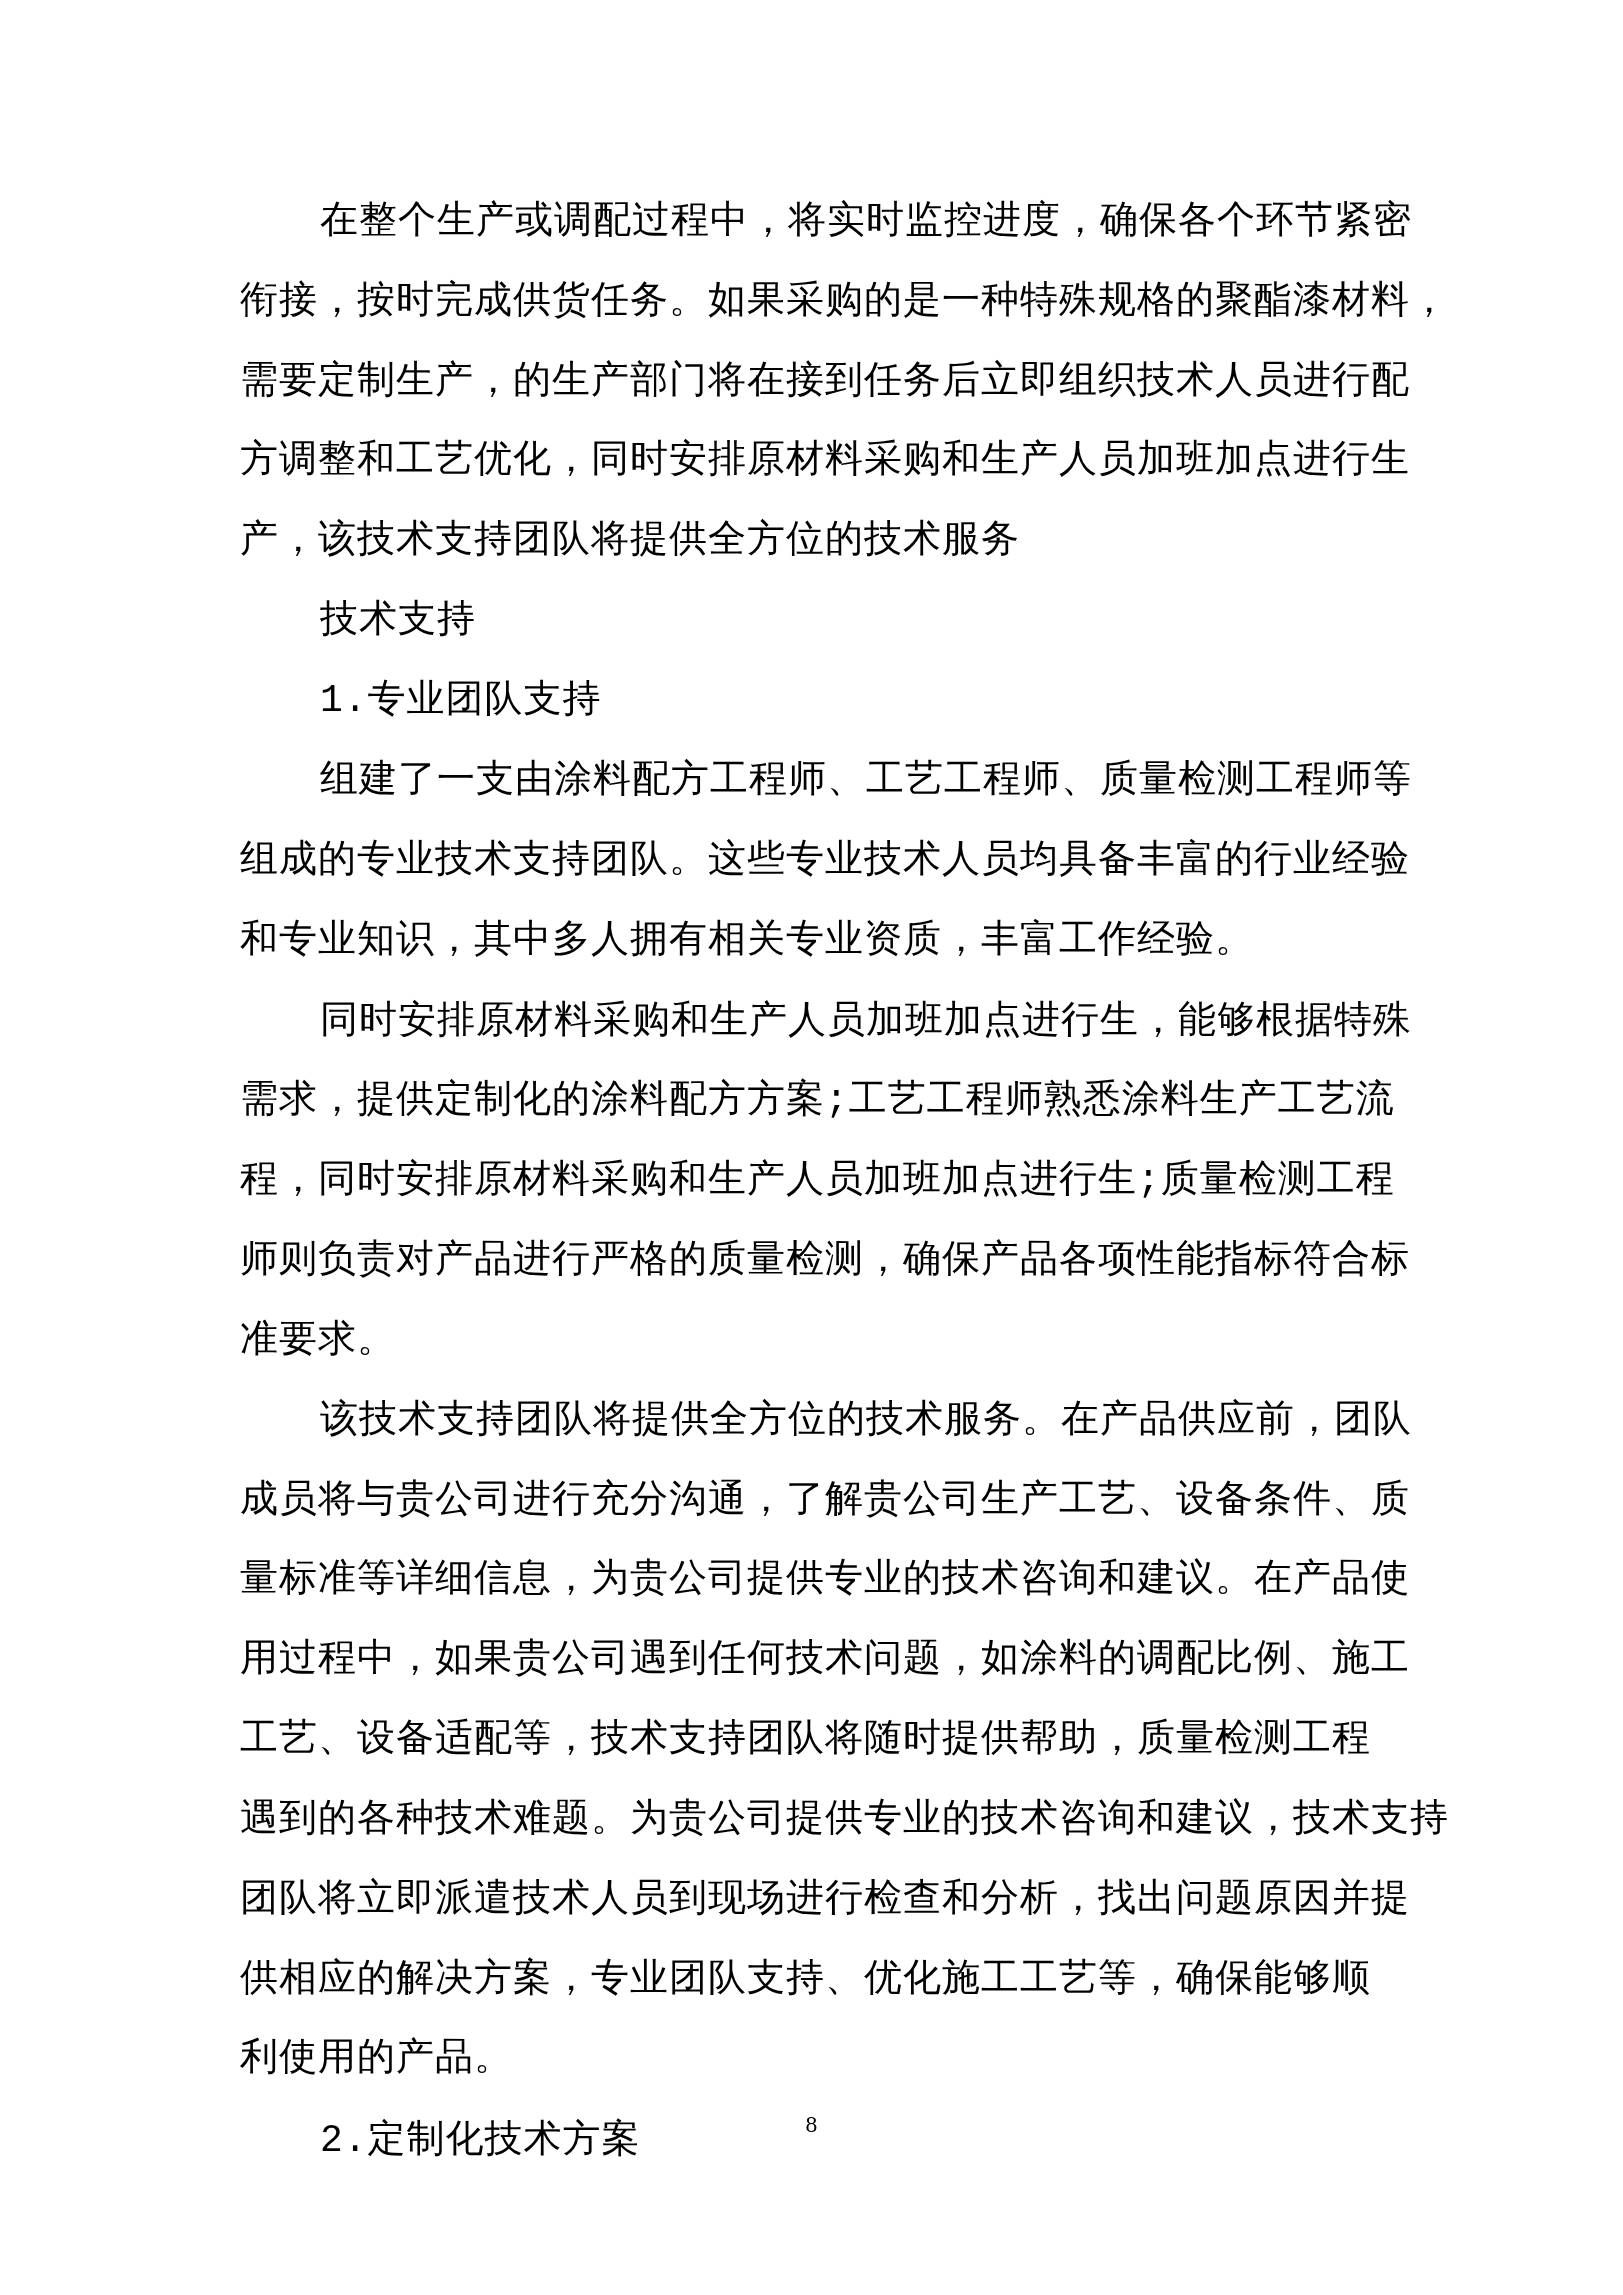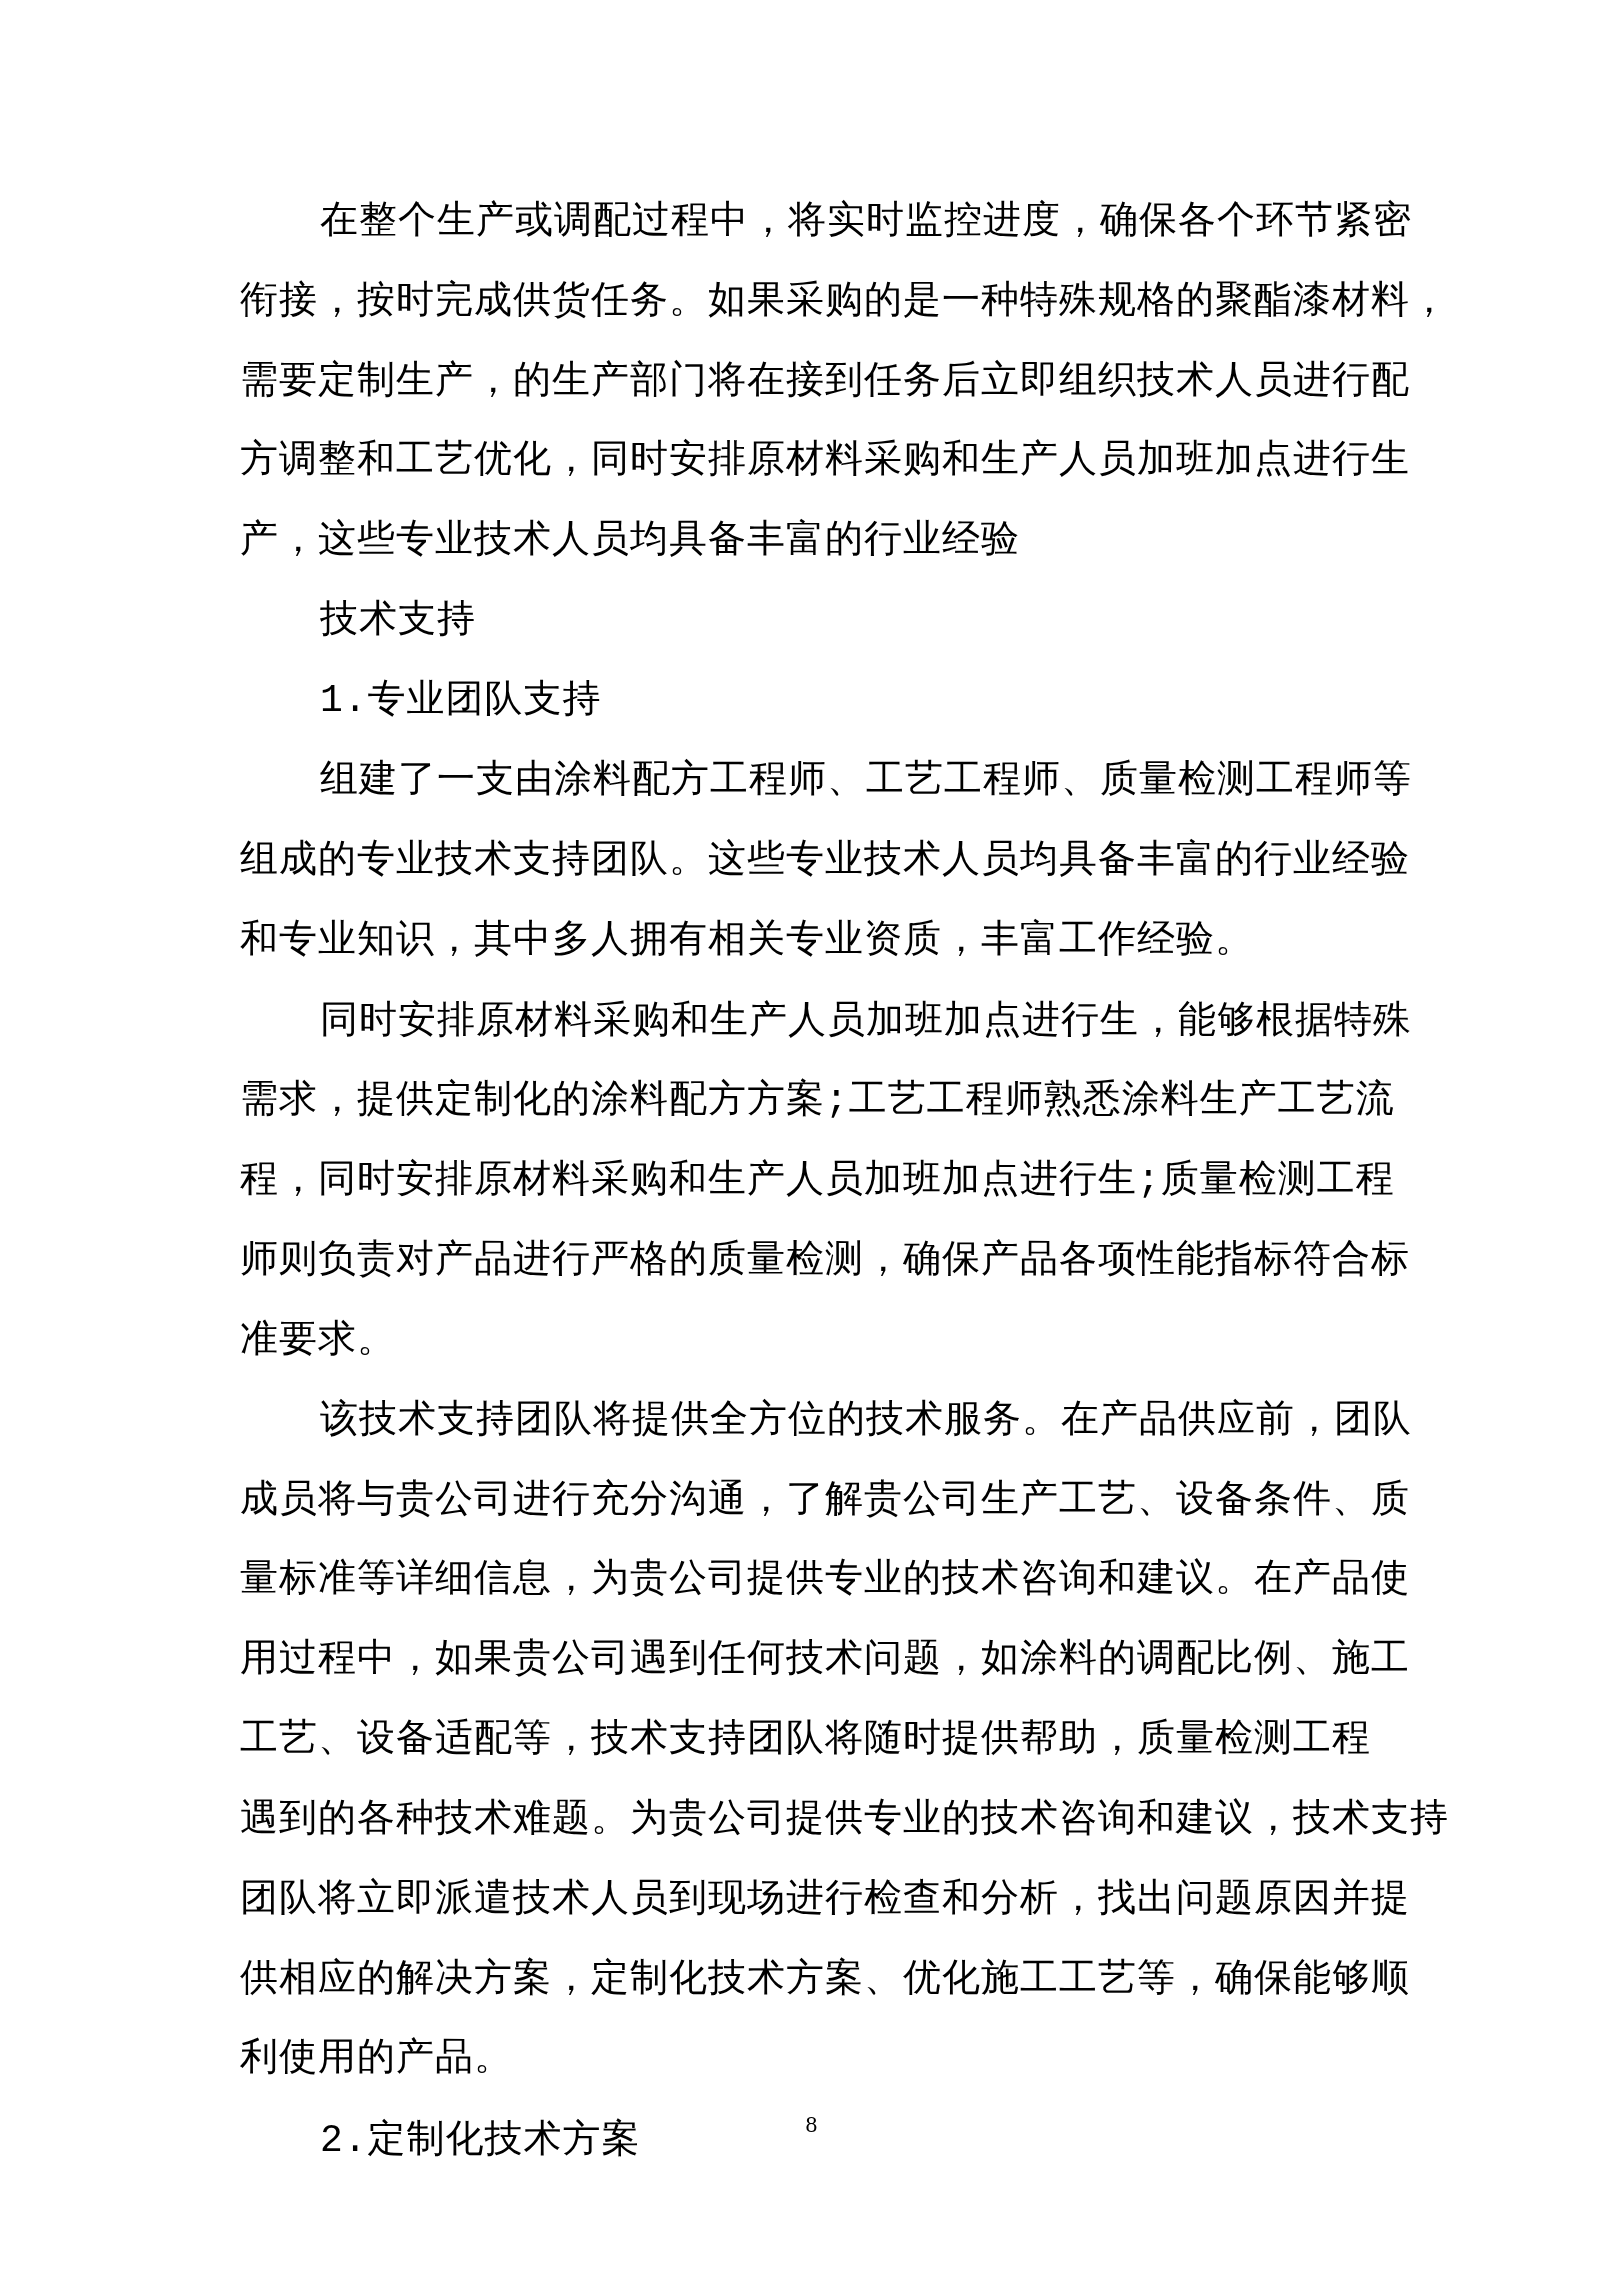--- a/index.html
+++ b/index.html
@@ -56,21 +56,21 @@
 </head>
 <body>
 
 <div class="page">
   <div class="content">
 
     <div class="line indent" style="top:0px">在整个生产或调配过程中，将实时监控进度，确保各个环节紧密</div>
     <div class="line" style="top:80px">衔接，按时完成供货任务。如果采购的是一种特殊规格的聚酯漆材料，</div>
     <div class="line" style="top:160px">需要定制生产，的生产部门将在接到任务后立即组织技术人员进行配</div>
     <div class="line" style="top:239px">方调整和工艺优化，同时安排原材料采购和生产人员加班加点进行生</div>
-    <div class="line" style="top:319px">产，这些专业技术人员均具备丰富的行业经验</div>
+    <div class="line" style="top:319px">产，该技术支持团队将提供全方位的技术服务</div>
 
     <div class="line indent" style="top:399px">技术支持</div>
 
     <div class="line indent" style="top:479px">1.专业团队支持</div>
 
     <div class="line indent" style="top:559px">组建了一支由涂料配方工程师、工艺工程师、质量检测工程师等</div>
     <div class="line" style="top:639px">组成的专业技术支持团队。这些专业技术人员均具备丰富的行业经验</div>
     <div class="line" style="top:719px">和专业知识，其中多人拥有相关专业资质，丰富工作经验。</div>
 
     <div class="line indent" style="top:800px">同时安排原材料采购和生产人员加班加点进行生，能够根据特殊</div>
@@ -79,21 +79,21 @@
     <div class="line" style="top:1039px">师则负责对产品进行严格的质量检测，确保产品各项性能指标符合标</div>
     <div class="line" style="top:1119px">准要求。</div>
 
     <div class="line indent" style="top:1199px">该技术支持团队将提供全方位的技术服务。在产品供应前，团队</div>
     <div class="line" style="top:1279px">成员将与贵公司进行充分沟通，了解贵公司生产工艺、设备条件、质</div>
     <div class="line" style="top:1358px">量标准等详细信息，为贵公司提供专业的技术咨询和建议。在产品使</div>
     <div class="line" style="top:1438px">用过程中，如果贵公司遇到任何技术问题，如涂料的调配比例、施工</div>
     <div class="line" style="top:1518px">工艺、设备适配等，技术支持团队将随时提供帮助，质量检测工程</div>
     <div class="line" style="top:1598px">遇到的各种技术难题。为贵公司提供专业的技术咨询和建议，技术支持</div>
     <div class="line" style="top:1678px">团队将立即派遣技术人员到现场进行检查和分析，找出问题原因并提</div>
-    <div class="line" style="top:1758px">供相应的解决方案，定制化技术方案、优化施工工艺等，确保能够顺</div>
+    <div class="line" style="top:1758px">供相应的解决方案，专业团队支持、优化施工工艺等，确保能够顺</div>
     <div class="line" style="top:1837px">利使用的产品。</div>
 
     <div class="line indent" style="top:1919px">2.定制化技术方案</div>
   </div>
 
   <div class="page-number">8</div>
 </div>
 
 
 </body></html>

